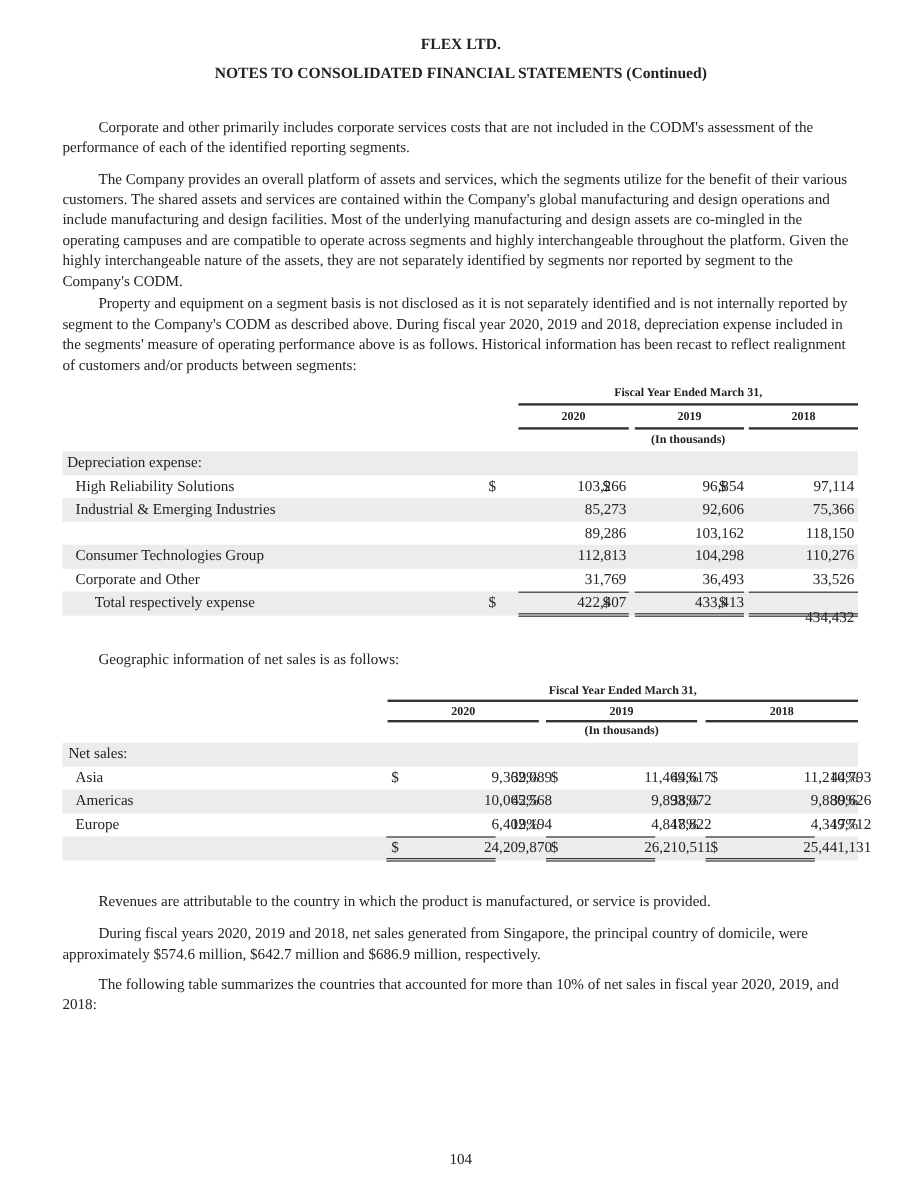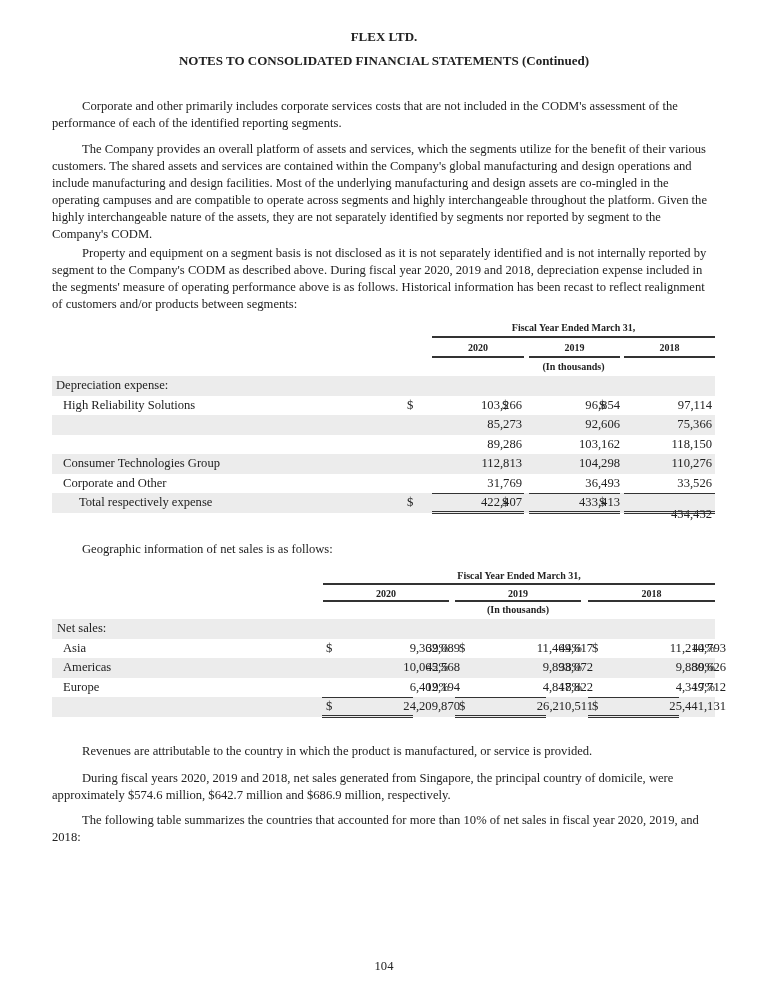--- a/index.html
+++ b/index.html
@@ -45,20 +45,21 @@
   <span class="cell" style="left:11px;">High Reliability Solutions</span>
   <span class="cell" style="left:355px;">$</span>
   <span class="cell num" style="left:380px; width:90px;">103,266</span>
   <span class="cell" style="left:450px;">$</span>
   <span class="cell num" style="left:478px; width:90px;">96,854</span>
   <span class="cell" style="left:547px;">$</span>
   <span class="cell num" style="left:570px; width:90px;">97,114</span>
 </div>
 
 <div class="abs row shade" style="top:415px;">
+  <span class="cell" style="left:11px;">Industrial &amp; Emerging Industries</span>
   <span class="cell num" style="left:380px; width:90px;">85,273</span>
   <span class="cell num" style="left:478px; width:90px;">92,606</span>
   <span class="cell num" style="left:570px; width:90px;">75,366</span>
 </div>
 
 <div class="abs row" style="top:434.5px;">
   <span class="cell num" style="left:380px; width:90px;">89,286</span>
   <span class="cell num" style="left:478px; width:90px;">103,162</span>
   <span class="cell num" style="left:570px; width:90px;">118,150</span>
 </div>

